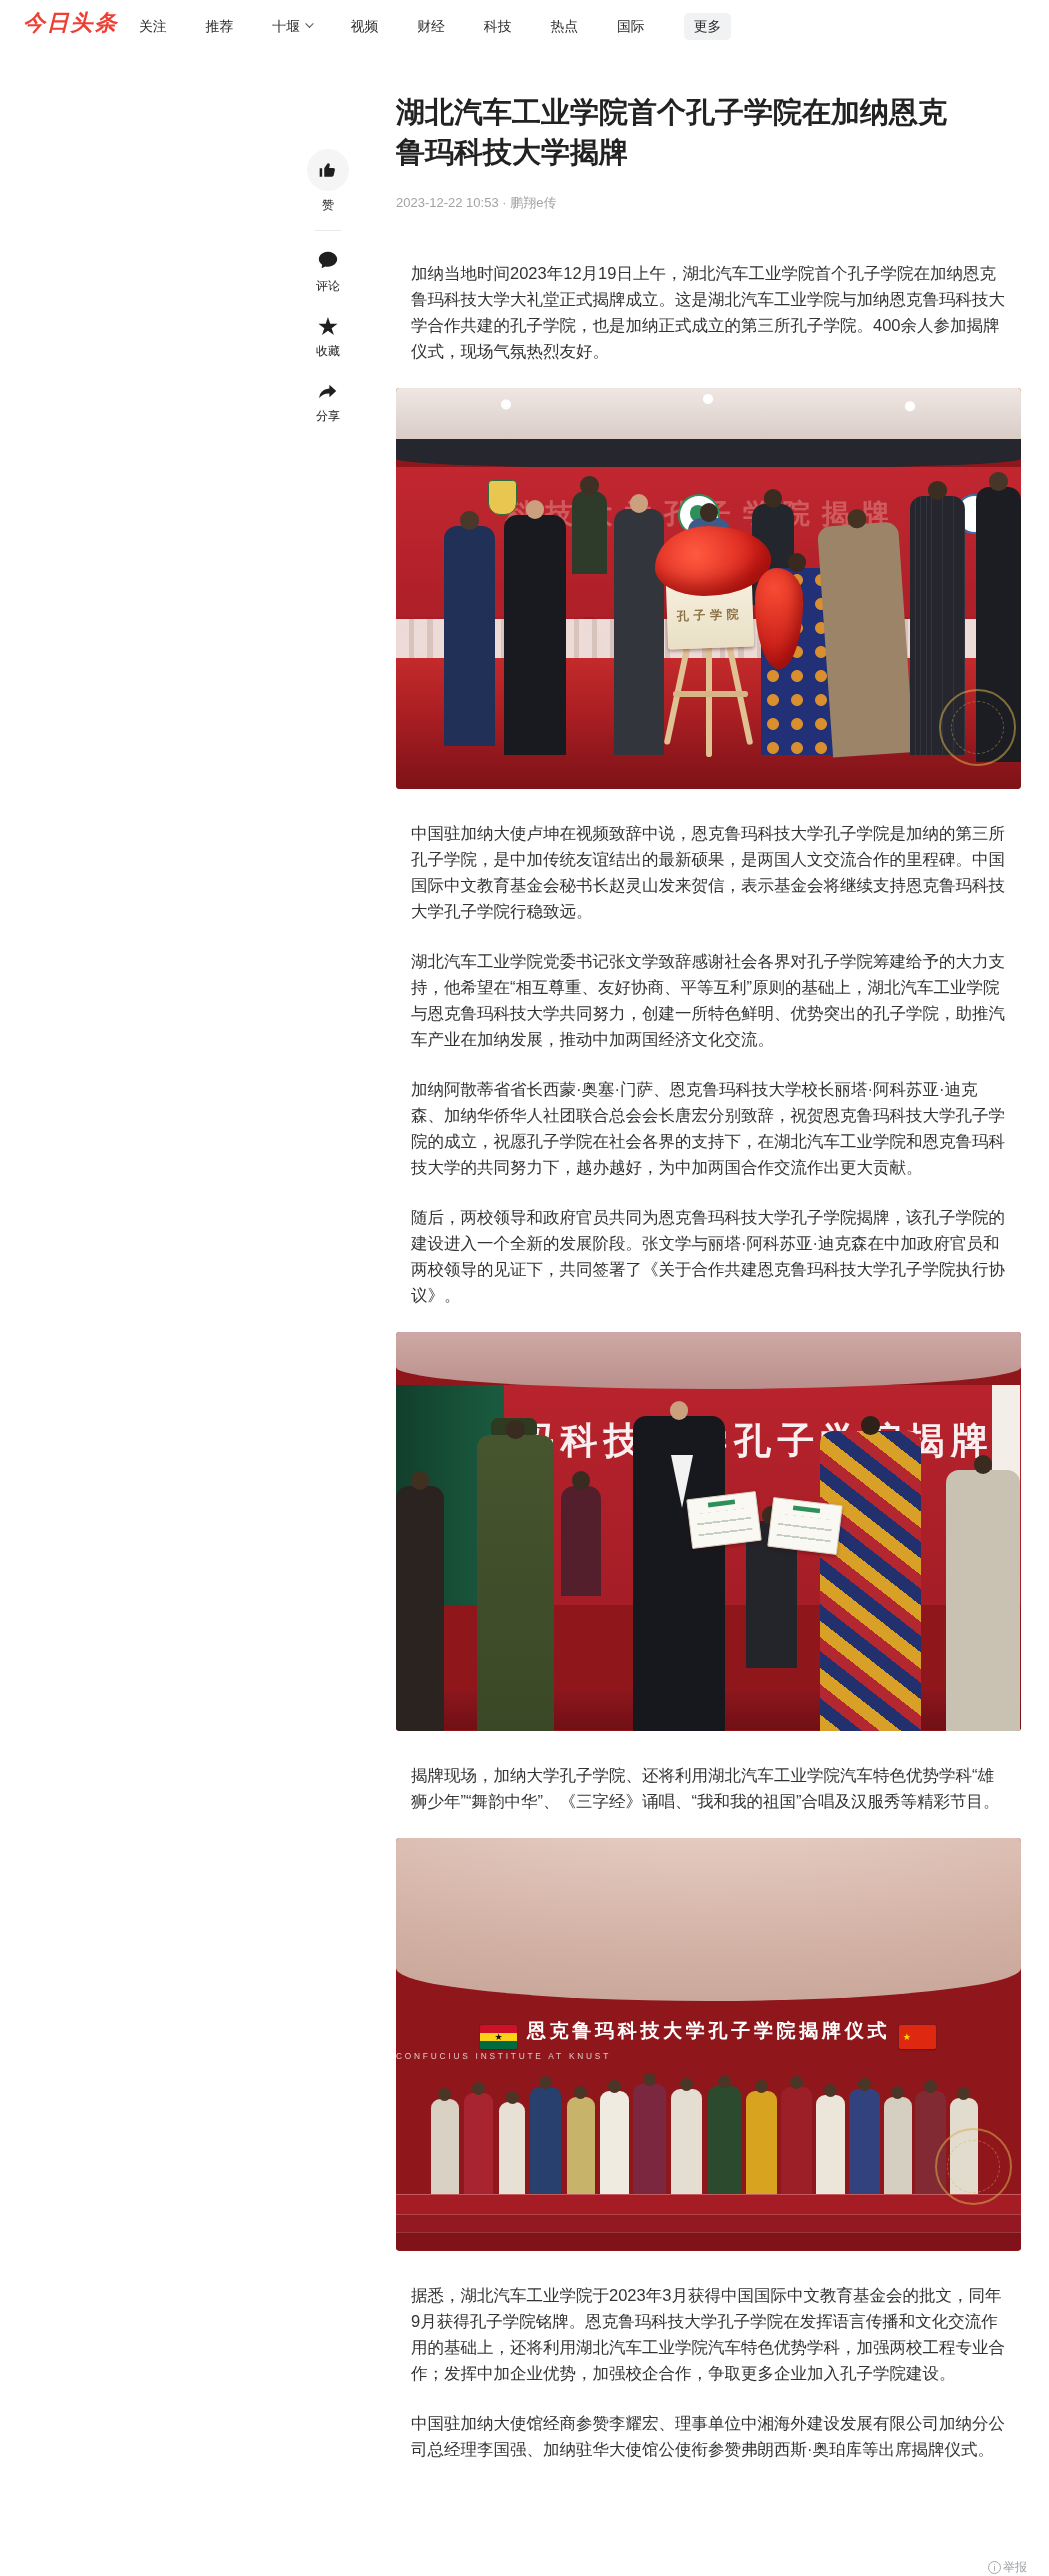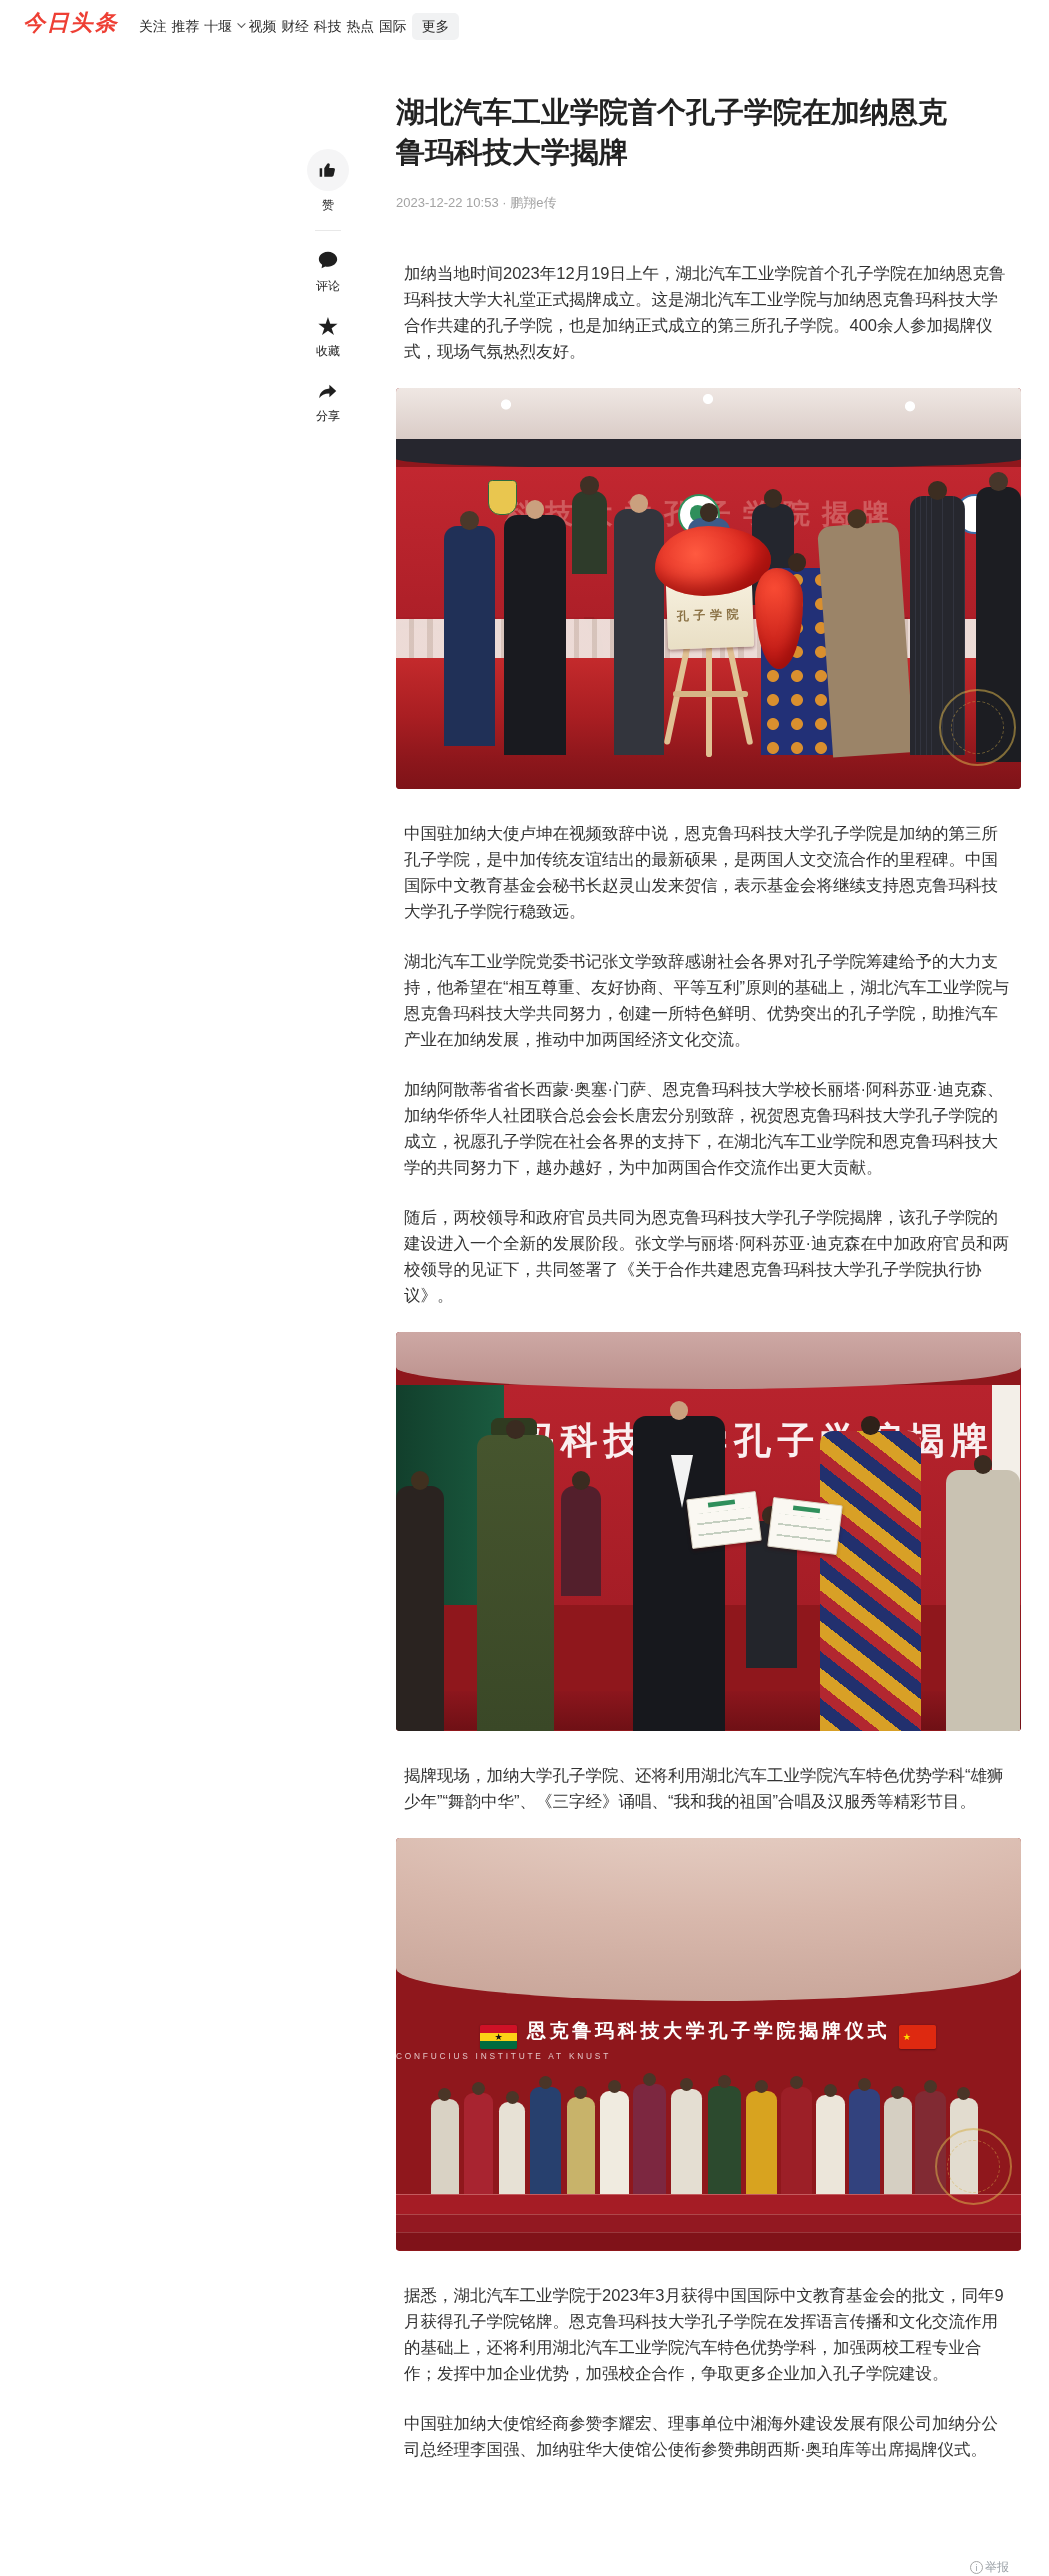--- a/index.html
+++ b/index.html
@@ -7,39 +7,39 @@
   body {
     width:1049px; height:2576px; position:relative; overflow:hidden;
     background:#ffffff;
     font-family:"Liberation Sans","DejaVu Sans",sans-serif;
     color:#333;
   }
 
   
   .topnav { position:absolute; left:0; top:0; width:1049px; height:44px; background:#fff; }
   .logo { position:absolute; left:23px; top:8.3px; font-size:22px; font-weight:800; letter-spacing:1.8px; color:#ee3f34;font-style:italic; }
-  .navrow { position:absolute; left:139px; top:13px; display:flex; align-items:center; gap:5px; font-size:13.8px; color:#2b2b2b; }
+  .navrow { position:absolute; left:139px; top:13px; display:flex; align-items:center; gap:39px; font-size:13.8px; color:#2b2b2b; }
   .navrow .it { cursor:pointer; white-space:nowrap; }
   .caret { display:inline-block; width:6.4px; height:6.4px; border-right:1.4px solid #555; border-bottom:1.4px solid #555; transform:rotate(45deg) translateY(-1.8px); margin-left:5.5px; vertical-align:1.8px; }
   .it.more { background:#f1f2f3; border-radius:5px; padding:4.6px 10px; }
 
   
   .side { position:absolute; left:304px; top:149px; width:48px; display:flex; flex-direction:column; align-items:center; }
   .likebtn { width:42px; height:42px; border-radius:50%; background:#f5f5f6; display:flex; align-items:center; justify-content:center; cursor:pointer; }
   .side .lbl { font-size:12px; color:#222; margin-top:6.4px; }
   .sep { width:26px; height:0.9px; background:#e8e8e8; margin:15.6px 0 18.3px; }
   .actico { display:flex; align-items:center; justify-content:center; cursor:pointer; }
   .gap { height:20px; }
   .star { font-size:25px; line-height:22px; color:#1f1f1f; }
 
   
   .article { position:absolute; left:396px; top:92px; width:625px; }
   h1.title { width:559px; margin:0 0 22px; font-size:29px; line-height:40px; font-weight:700; color:#222; }
   .meta { font-size:13px; color:#a3a3a3; margin:0 0 48px; }
-  .article p { margin:0 8px 24px; font-size:16.5px; line-height:26px; color:#333; }
+  .article p { margin:0 15px 24px; font-size:16.5px; line-height:26px; color:#333; }
   .article p.src { margin-bottom:22px; }
 
   
   .photo { position:relative; width:625px; margin:5.5px 0 31px; border-radius:3.7px; overflow:hidden; background:#8f171c; }
   .ph1 { height:401px; } .ph2 { height:399px; } .ph3 { height:413px; }
   .photo > div, .photo > span, .photo > i { position:absolute; }
 
   .fg { position:absolute; border-radius:13px 13px 0 0; }
   .fg::after { content:""; position:absolute; top:-14.7px; left:50%; margin-left:-9.2px; width:18.3px; height:18.3px; border-radius:50%; background:var(--skin,#54402f); }
   .ph3 .fg { border-radius:9.2px 9.2px 0 0; }
@@ -97,21 +97,21 @@
   .ph3 .bsub { left:0; top:213px; width:100%; text-align:left; font-size:8.3px; letter-spacing:2.8px; color:rgba(255,255,255,.75); }
   .ph3 .flag { width:37px; height:24px; border-radius:1.8px; box-shadow:0 0.9px 1.8px rgba(0,0,0,.3); font-size:9.2px; line-height:24px; text-align:center; }
   .ph3 .ghana { left:84px; top:187px; background:linear-gradient(180deg,#ce1126 0 33%,#fcd116 33% 66%,#006b3f 66%); color:#111; }
   .ph3 .china { left:503px; top:187px; background:#de2910; color:#ffde00; text-align:left; text-indent:3.7px; }
   .ph3 .st1 { left:0; top:356px; width:100%; height:20px; background:#a51c25; border-top:1.8px solid rgba(255,210,200,.35); }
   .ph3 .st2 { left:0; top:376px; width:100%; height:18.3px; background:#931821; border-top:0.9px solid rgba(255,210,200,.25); }
   .ph3 .st3 { left:0; top:394px; width:100%; height:18.3px; background:#801219; border-top:0.9px solid rgba(255,210,200,.2); }
   .ph3 .seal { left:539px; top:290px; }
 
   
-  .report { position:absolute; right:40px; top:2559px; font-size:12px; color:#9aa0a6; display:flex; align-items:center; gap:2px; cursor:pointer; }
+  .report { position:absolute; right:22px; top:2559px; font-size:12px; color:#9aa0a6; display:flex; align-items:center; gap:2px; cursor:pointer; }
   .ri { display:inline-block; width:13px; height:13px; border:0.9px solid #a6a6a6; border-radius:50%; font-size:9.2px; line-height:12px; text-align:center; font-style:normal; }
   .ri::before { content:"i"; }
 </style>
 </head>
 <body>
 
 <header class="topnav">
   <div class="logo">今日头条</div>
   <nav class="navrow">
     <span class="it">关注</span>

